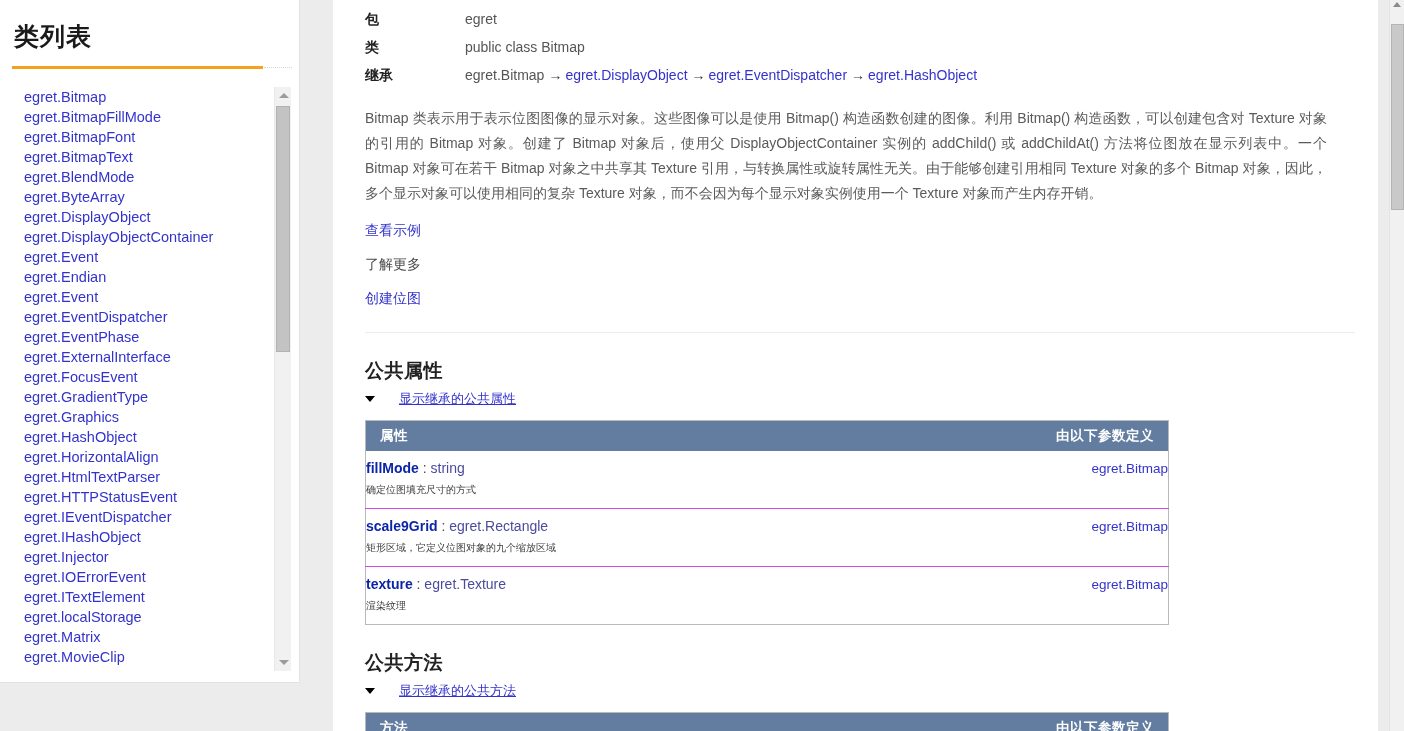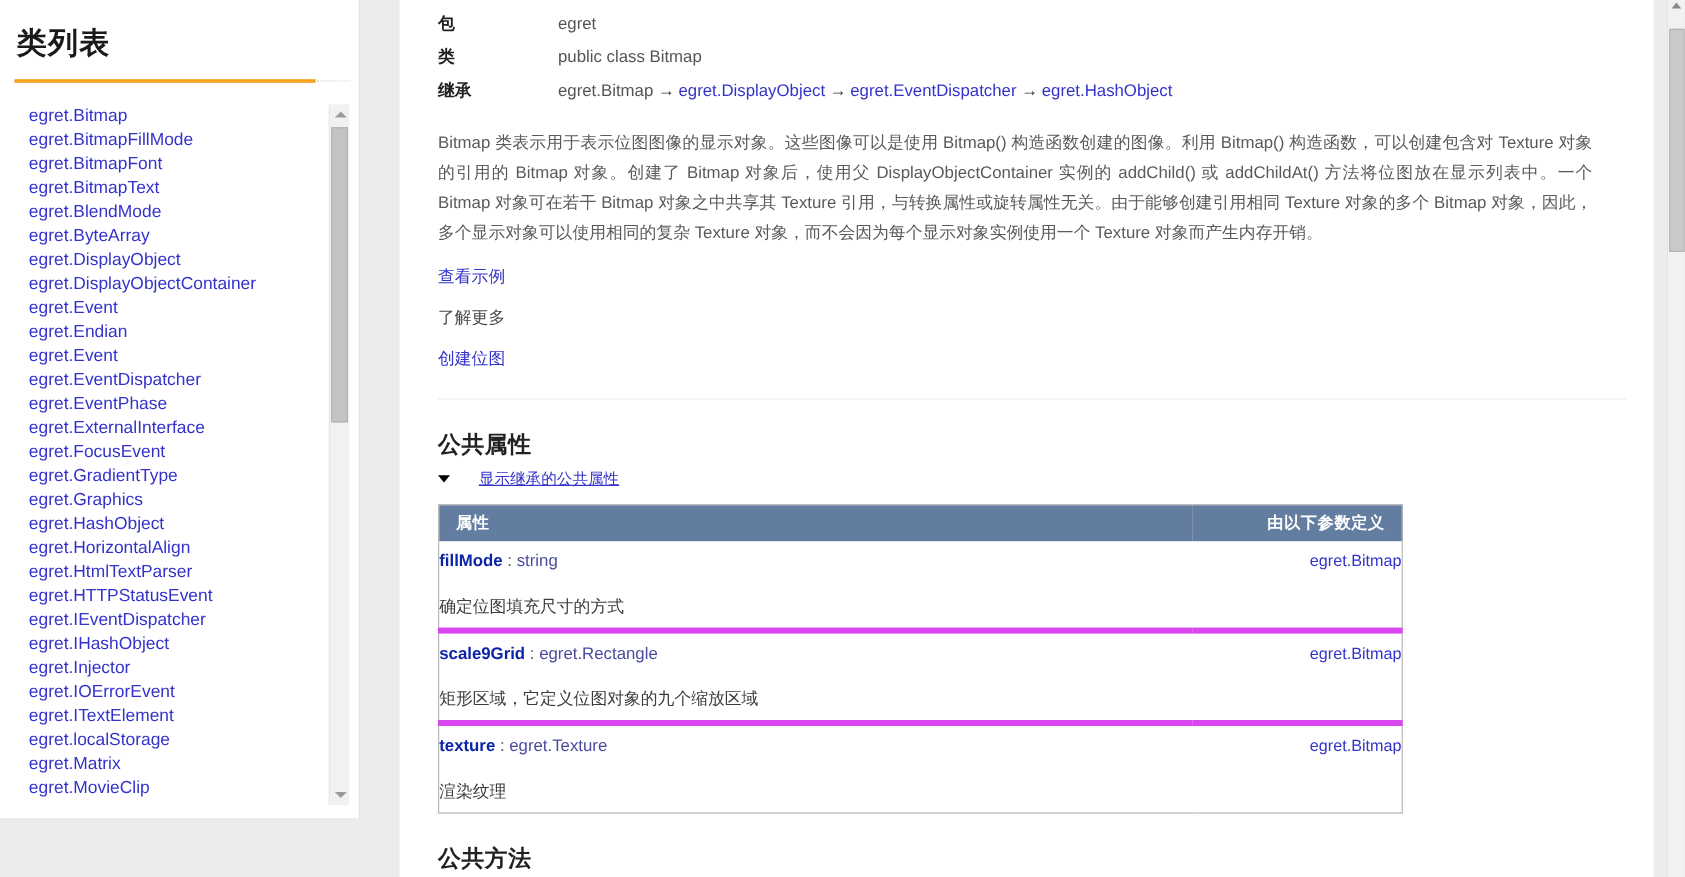--- a/index.html
+++ b/index.html
@@ -229,21 +229,21 @@
     text-align: left;
     padding: 6px 0 6px 14px;
     letter-spacing: 0.5px;
   }
   table.api thead th.right {
     text-align: right;
     padding: 6px 14px 6px 0;
     width: 160px;
   }
   table.api tbody td {
-    border-top: 5px solid #d946ef;
+    border-top: 1px solid #d946ef;
     padding: 8px 0 9px 0;
     vertical-align: top;
   }
   table.api tbody tr:first-child td { border-top: none; }
   td.api-main { padding-left: 38px; }
   td.api-owner {
     text-align: right;
     padding-right: 14px;
     width: 160px;
     white-space: nowrap;
@@ -253,23 +253,23 @@
     font-weight: bold;
     color: #0b24a8;
     cursor: pointer;
   }
   .api-type {
     font-size: 14px;
     color: #4a4a9e;
   }
   .api-colon { color: #4a4a4a; font-size: 14px; }
   .api-desc {
-    font-size: 14px;
+    font-size: 10px;
     color: #3c3c3c;
-    margin-top: 19px;
+    margin-top: 4px;
     line-height: 18px;
   }
   .api-owner a {
     font-size: 13.5px;
     color: #3333cc;
     text-decoration: none;
   }
 
   
   #page-scrollbar {

